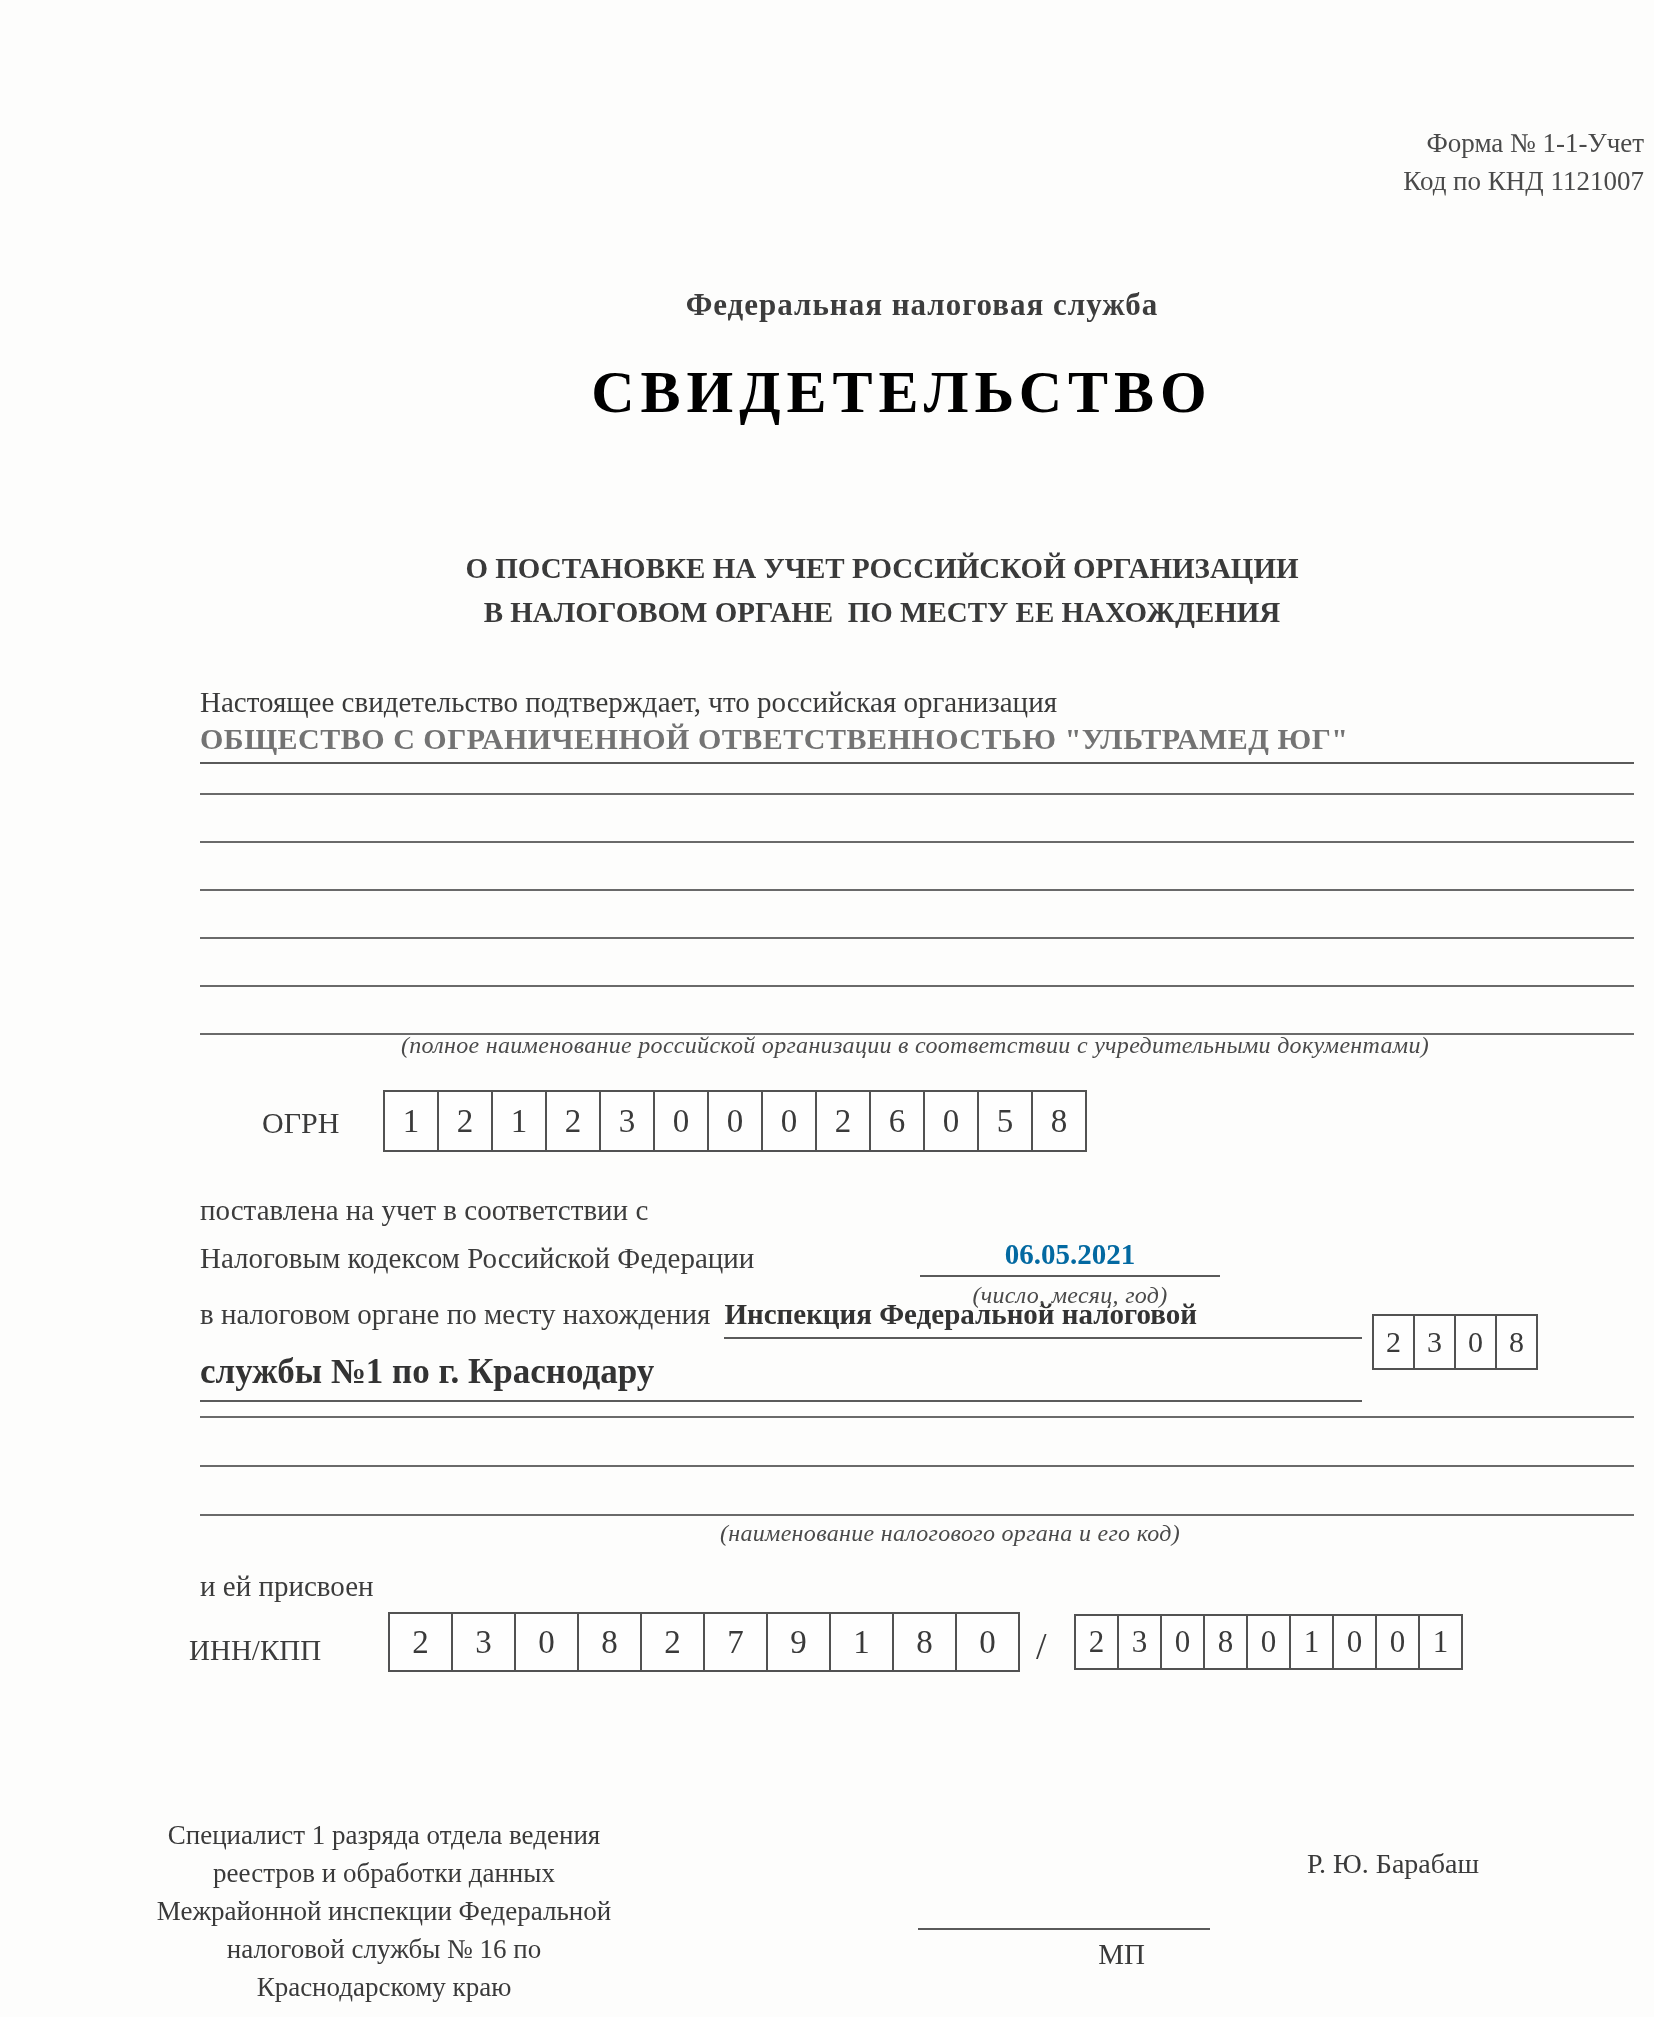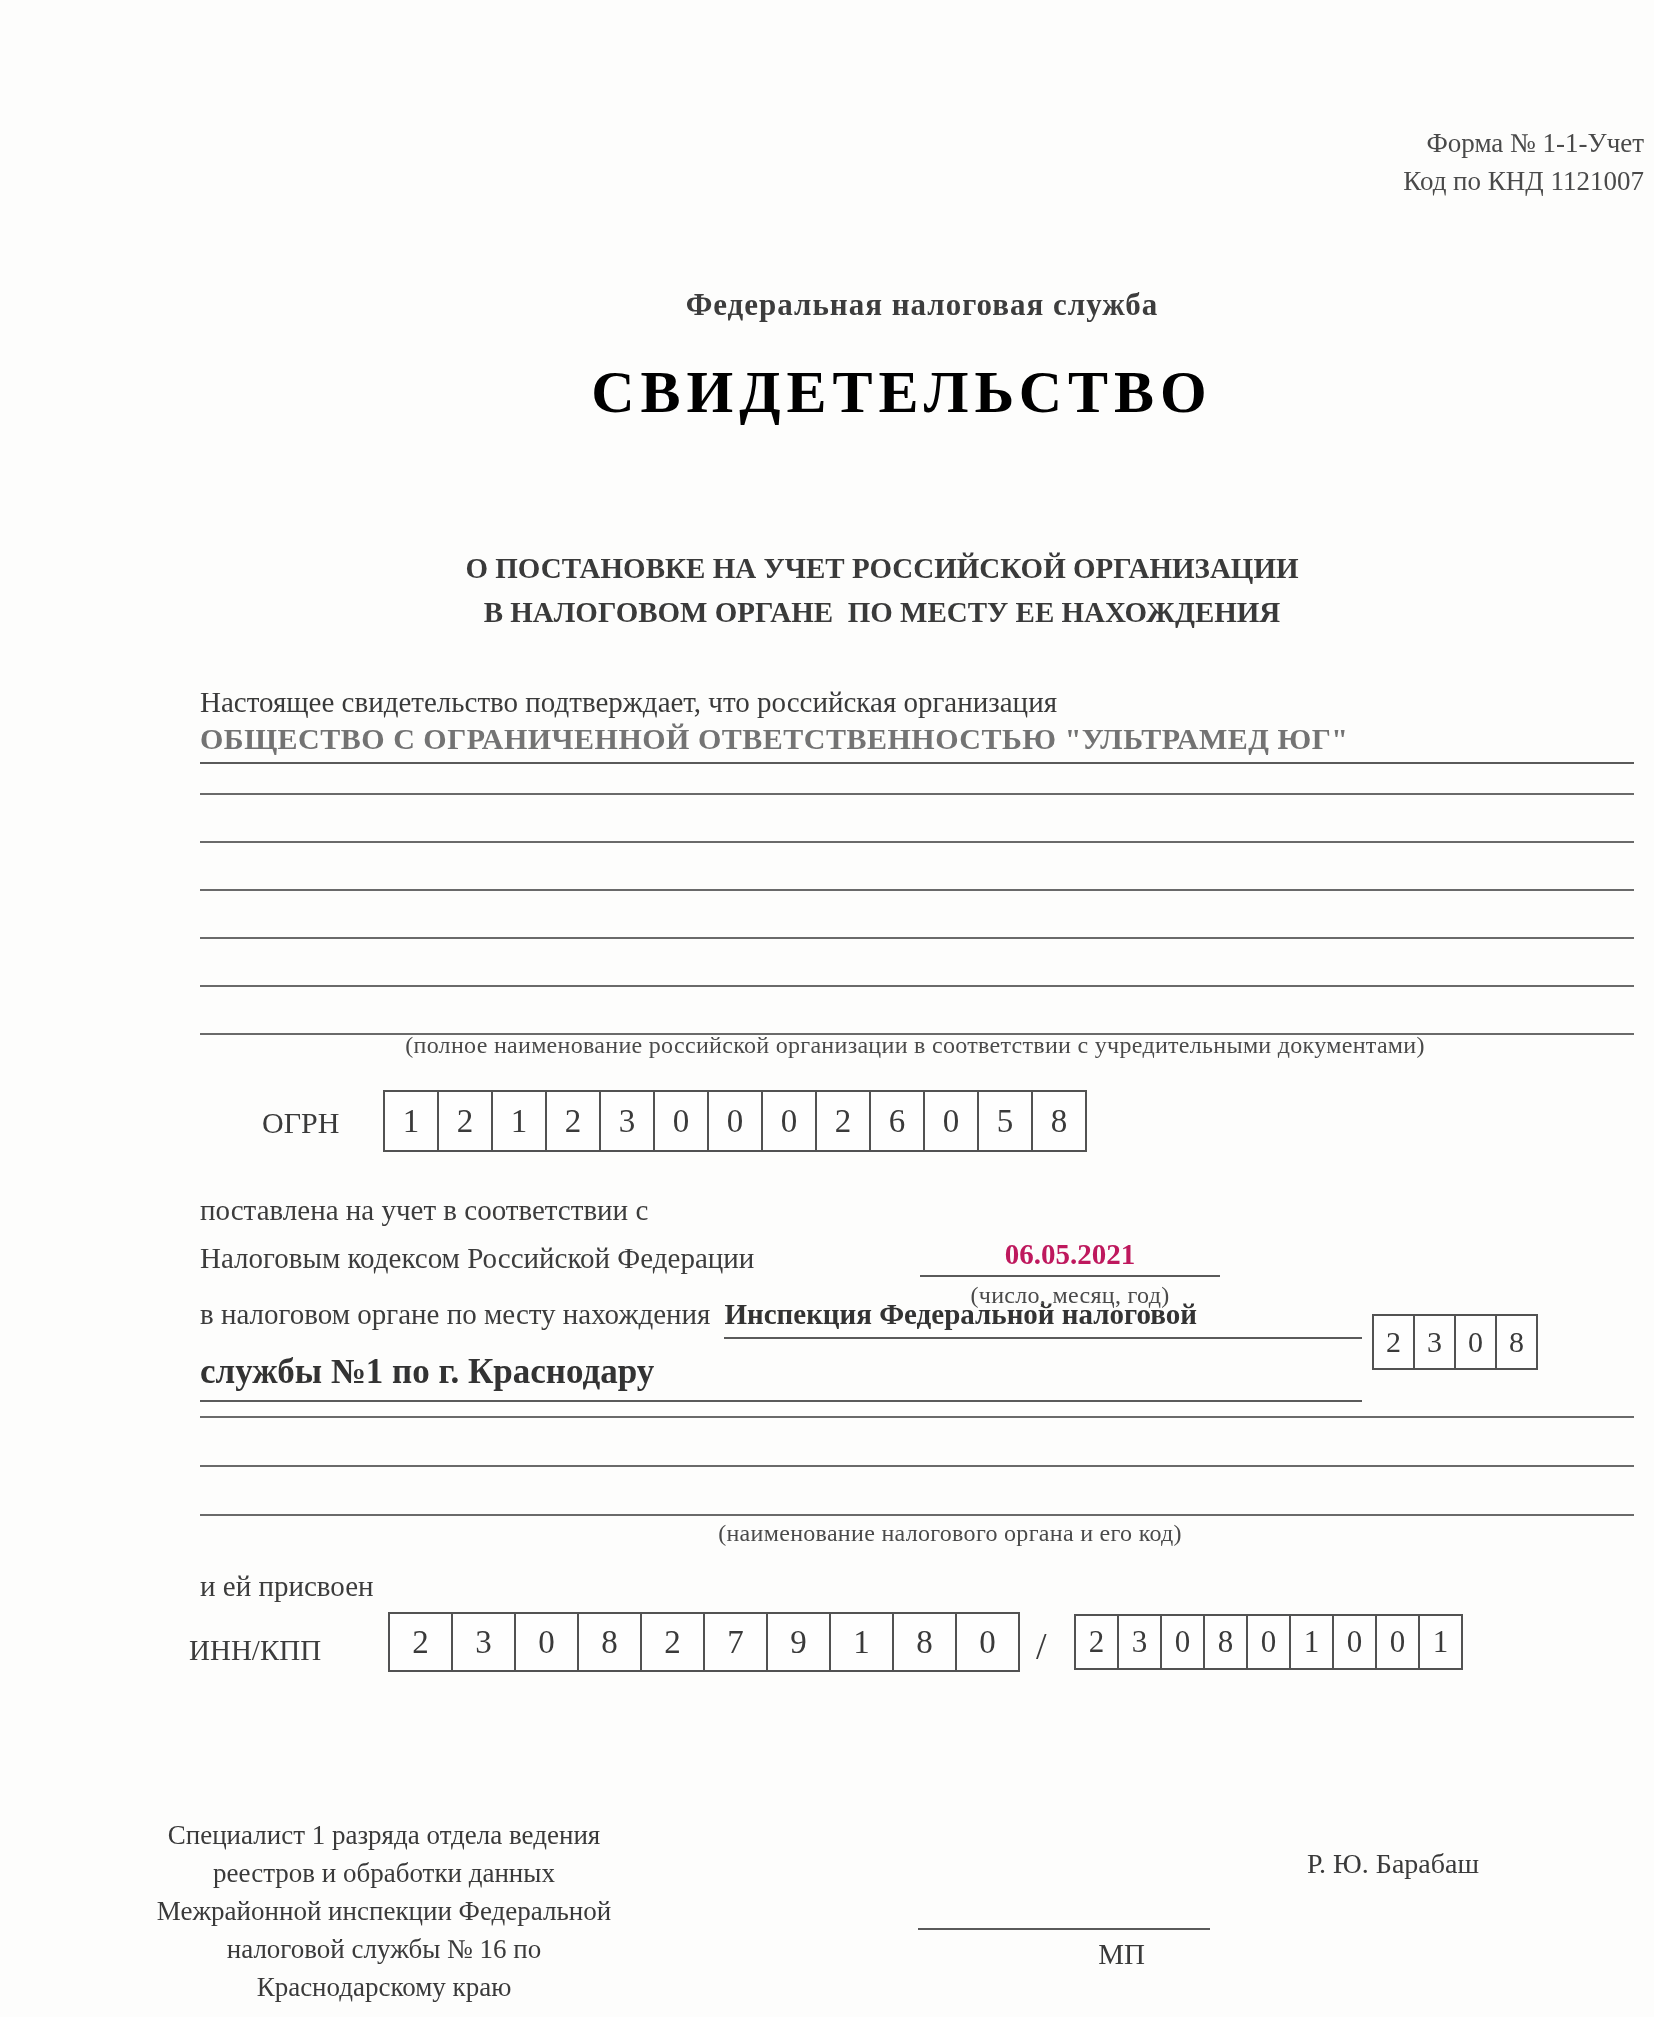--- a/index.html
+++ b/index.html
@@ -40,40 +40,40 @@
     font-size:30px;font-weight:bold;letter-spacing:0.5px;
     padding-bottom:6px;border-bottom:2px solid #5a5a5a;color:#737373;
   }
   .blank-group{left:200px;width:1434px;}
   .blank-group .bl{border-bottom:2px solid #6a6a6a;}
   .bg1{top:747px;}
   .bg1 .bl{height:46px;}
   .bg2{top:1369px;}
   .bg2 .bl{height:47px;}
   .caption{
-    font-size:24px;color:#4a4a4a;letter-spacing:0.3px;
+    font-style:italic;font-size:24px;color:#4a4a4a;letter-spacing:0.3px;
   }
   .org-caption{top:1032px;left:0;width:100%;box-sizing:border-box;padding-left:176px;text-align:center;}
   .field-label{font-size:30px;color:#3a3a3a;}
   .ogrn-label{left:262px;top:1106px;}
   .digit-grid{
     display:flex;border:2px solid #525252;background:#fefefe;
   }
   .digit-grid .cell{
     display:flex;align-items:center;justify-content:center;
     border-right:2px solid #525252;font-size:33px;color:#3a3a3a;
   }
   .digit-grid .cell:last-child{border-right:none;}
   .ogrn-grid{left:383px;top:1090px;}
   .ogrn-grid .cell{width:52px;height:58px;}
   .reg1{left:200px;top:1194px;font-size:29px;}
   .reg2{left:200px;top:1242px;font-size:29px;}
   .date-block{left:920px;top:1238px;width:300px;text-align:center;}
   .date-value{
-    font-weight:bold;font-size:29px;color:#be185d;
+    font-weight:bold;font-size:29px;color:#0369a1;
     padding-bottom:4px;border-bottom:2px solid #5a5a5a;
   }
   .date-caption{margin-top:5px;}
   .authority-row{
     left:200px;top:1298px;width:1162px;
     display:flex;align-items:baseline;font-size:29px;
   }
   .authority-row .lbl{white-space:pre;margin-right:14px;}
   .authority-row .val{
     flex:1;font-weight:bold;color:#333;

